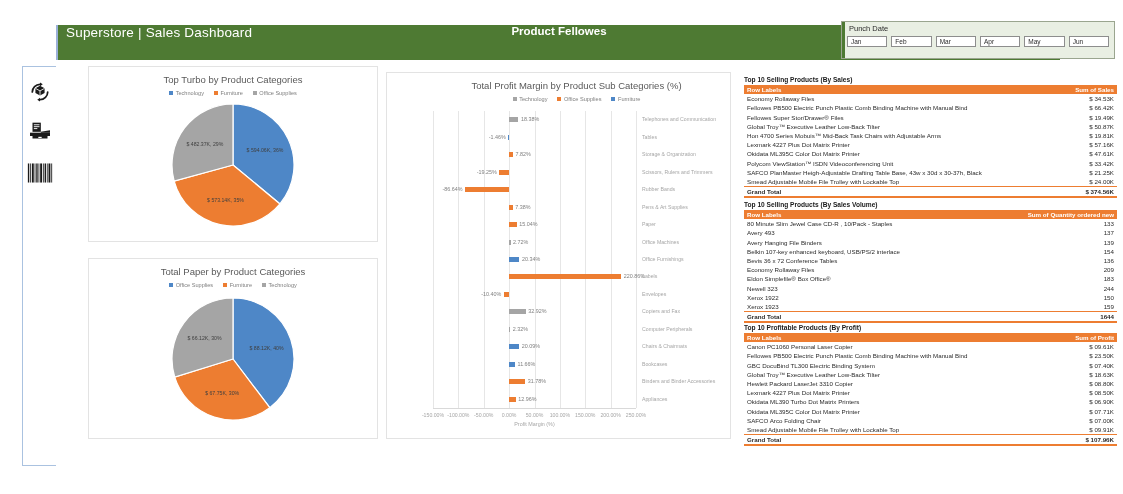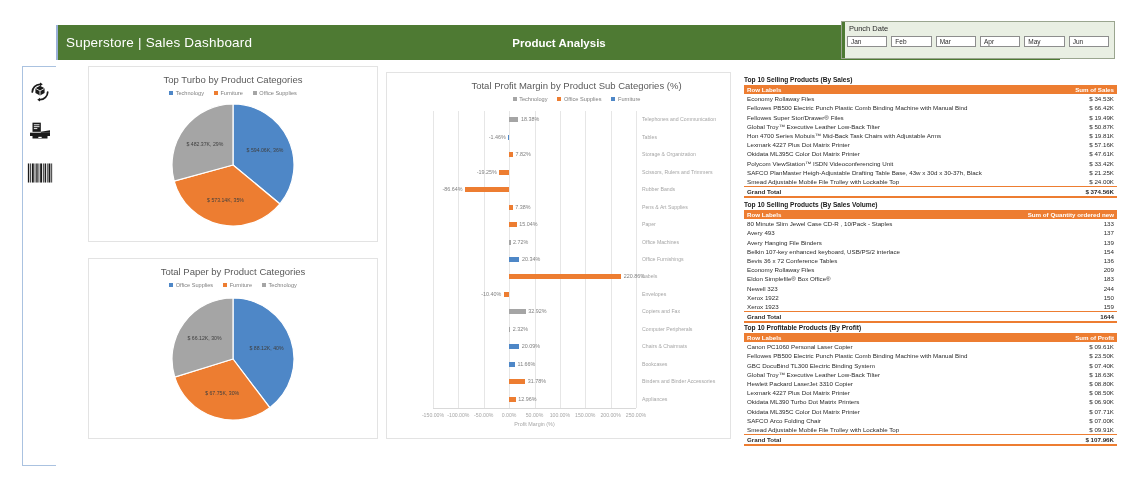--- a/index.html
+++ b/index.html
@@ -8,21 +8,21 @@
     background:#ffffff;
     font-family:"Liberation Sans", sans-serif;
     overflow:hidden;
     position:relative;
     color:#404040;
   }
   
   #header-bar{
     position:absolute;left:56px;top:25px;width:1002px;height:35px;
     background:#4e7a33;
-    display:flex;align-items:center;
+    display:flex;
     border-left:2px solid #9ab0d8;
   }
   #brand-title{
     margin-left:8px;
     color:#ffffff;font-size:13.5px;letter-spacing:.2px;font-weight:400;
     white-space:nowrap;
   }
   #page-title{
     position:absolute;left:0;right:0;text-align:center;
     color:#ffffff;font-size:11.5px;font-weight:bold;
@@ -125,21 +125,21 @@
   .pie-lbl{
     position:absolute;font-size:5.2px;color:#3f3f3f;white-space:nowrap;
     transform:translate(-50%,-50%);
   }
 </style>
 </head>
 <body>
 
 <div id="header-bar">
   <div id="brand-title">Superstore | Sales Dashboard</div>
-  <div id="page-title">Product Analysis</div>
+  <div id="page-title">Product Fellowes</div>
 </div>
 
 <div id="slicer">
   <div id="slicer-accent"></div>
   <div id="slicer-title">Punch Date</div>
   <div id="slicer-buttons">
       <div class="slicer-btn">Jan</div>
       <div class="slicer-btn">Feb</div>
       <div class="slicer-btn">Mar</div>
       <div class="slicer-btn">Apr</div>

